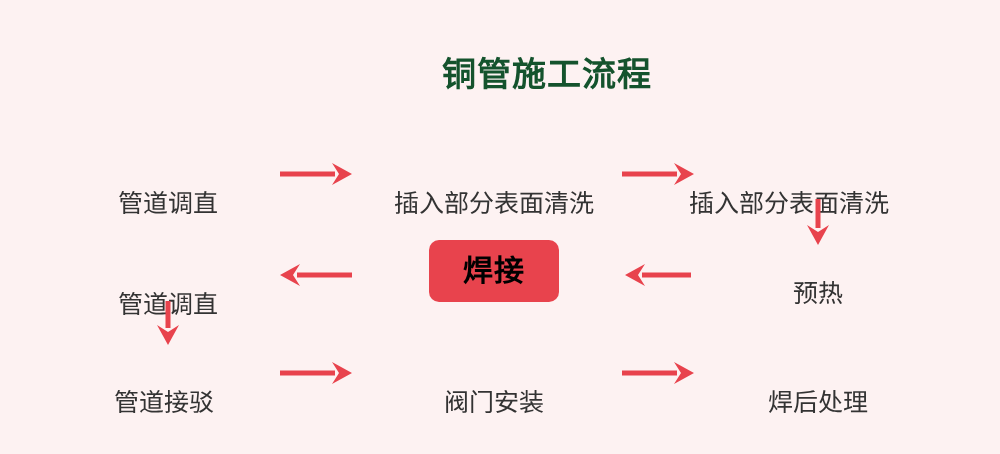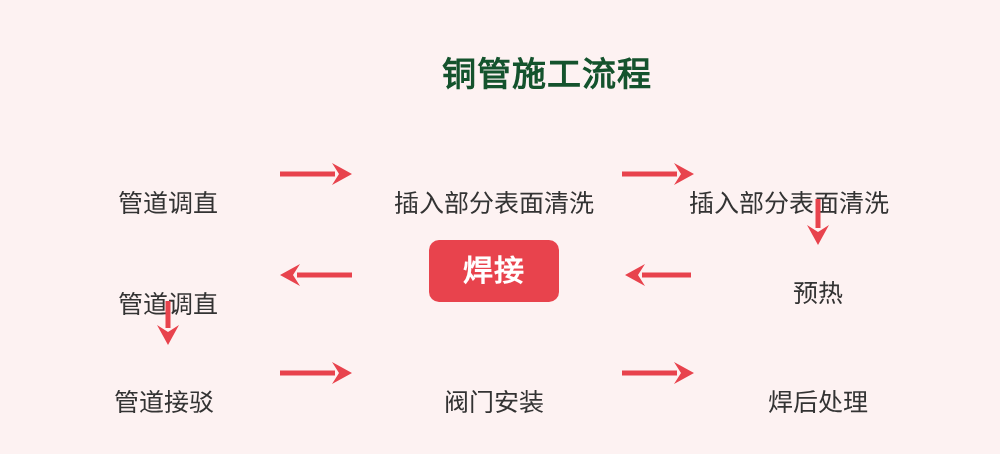--- a/index.html
+++ b/index.html
@@ -45,21 +45,21 @@
     white-space: nowrap;
     text-align: center;
     transform: translate(-50%, -50%);
     margin-top: 29px;
   }
 
   .node-badge {
     position: absolute;
     transform: translate(-50%, -50%);
     background: #e8434d;
-    color: #ffffff;
+    color: #000000;
     font-size: 30px;
     font-weight: bold;
     line-height: 62px;
     height: 62px;
     width: 130px;
     border-radius: 10px;
     text-align: center;
     white-space: nowrap;
     letter-spacing: 1px;
   }

